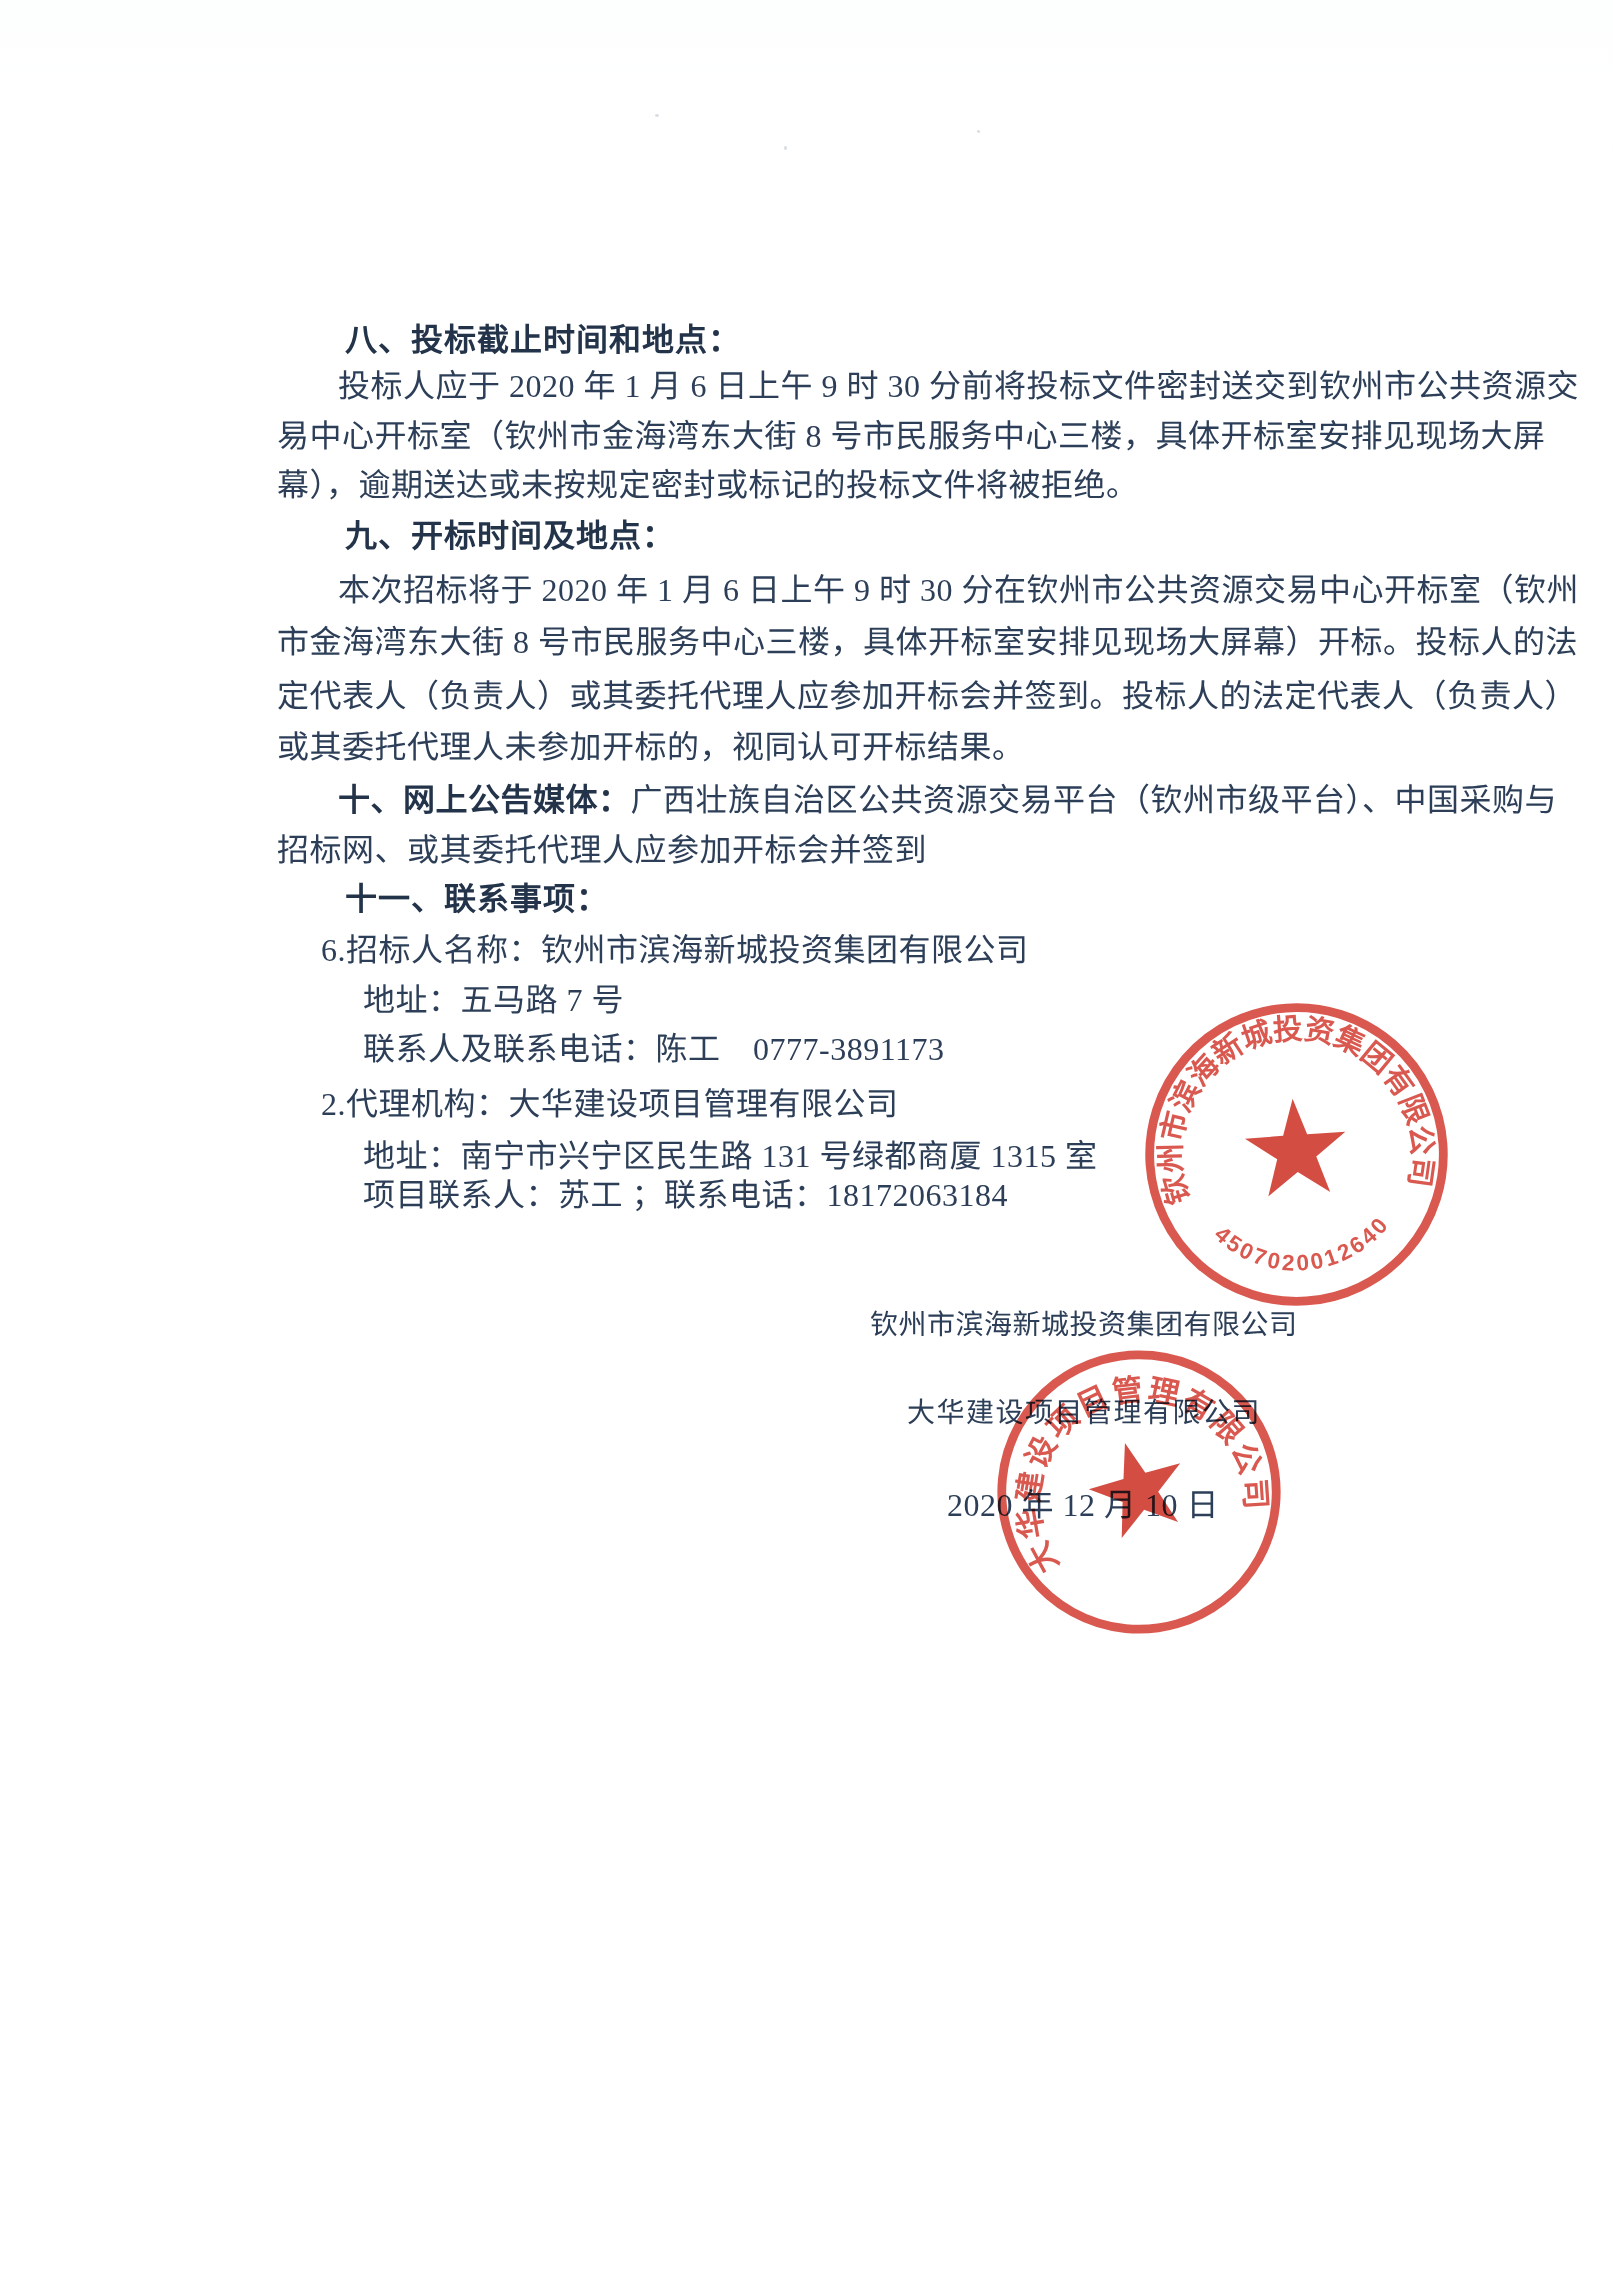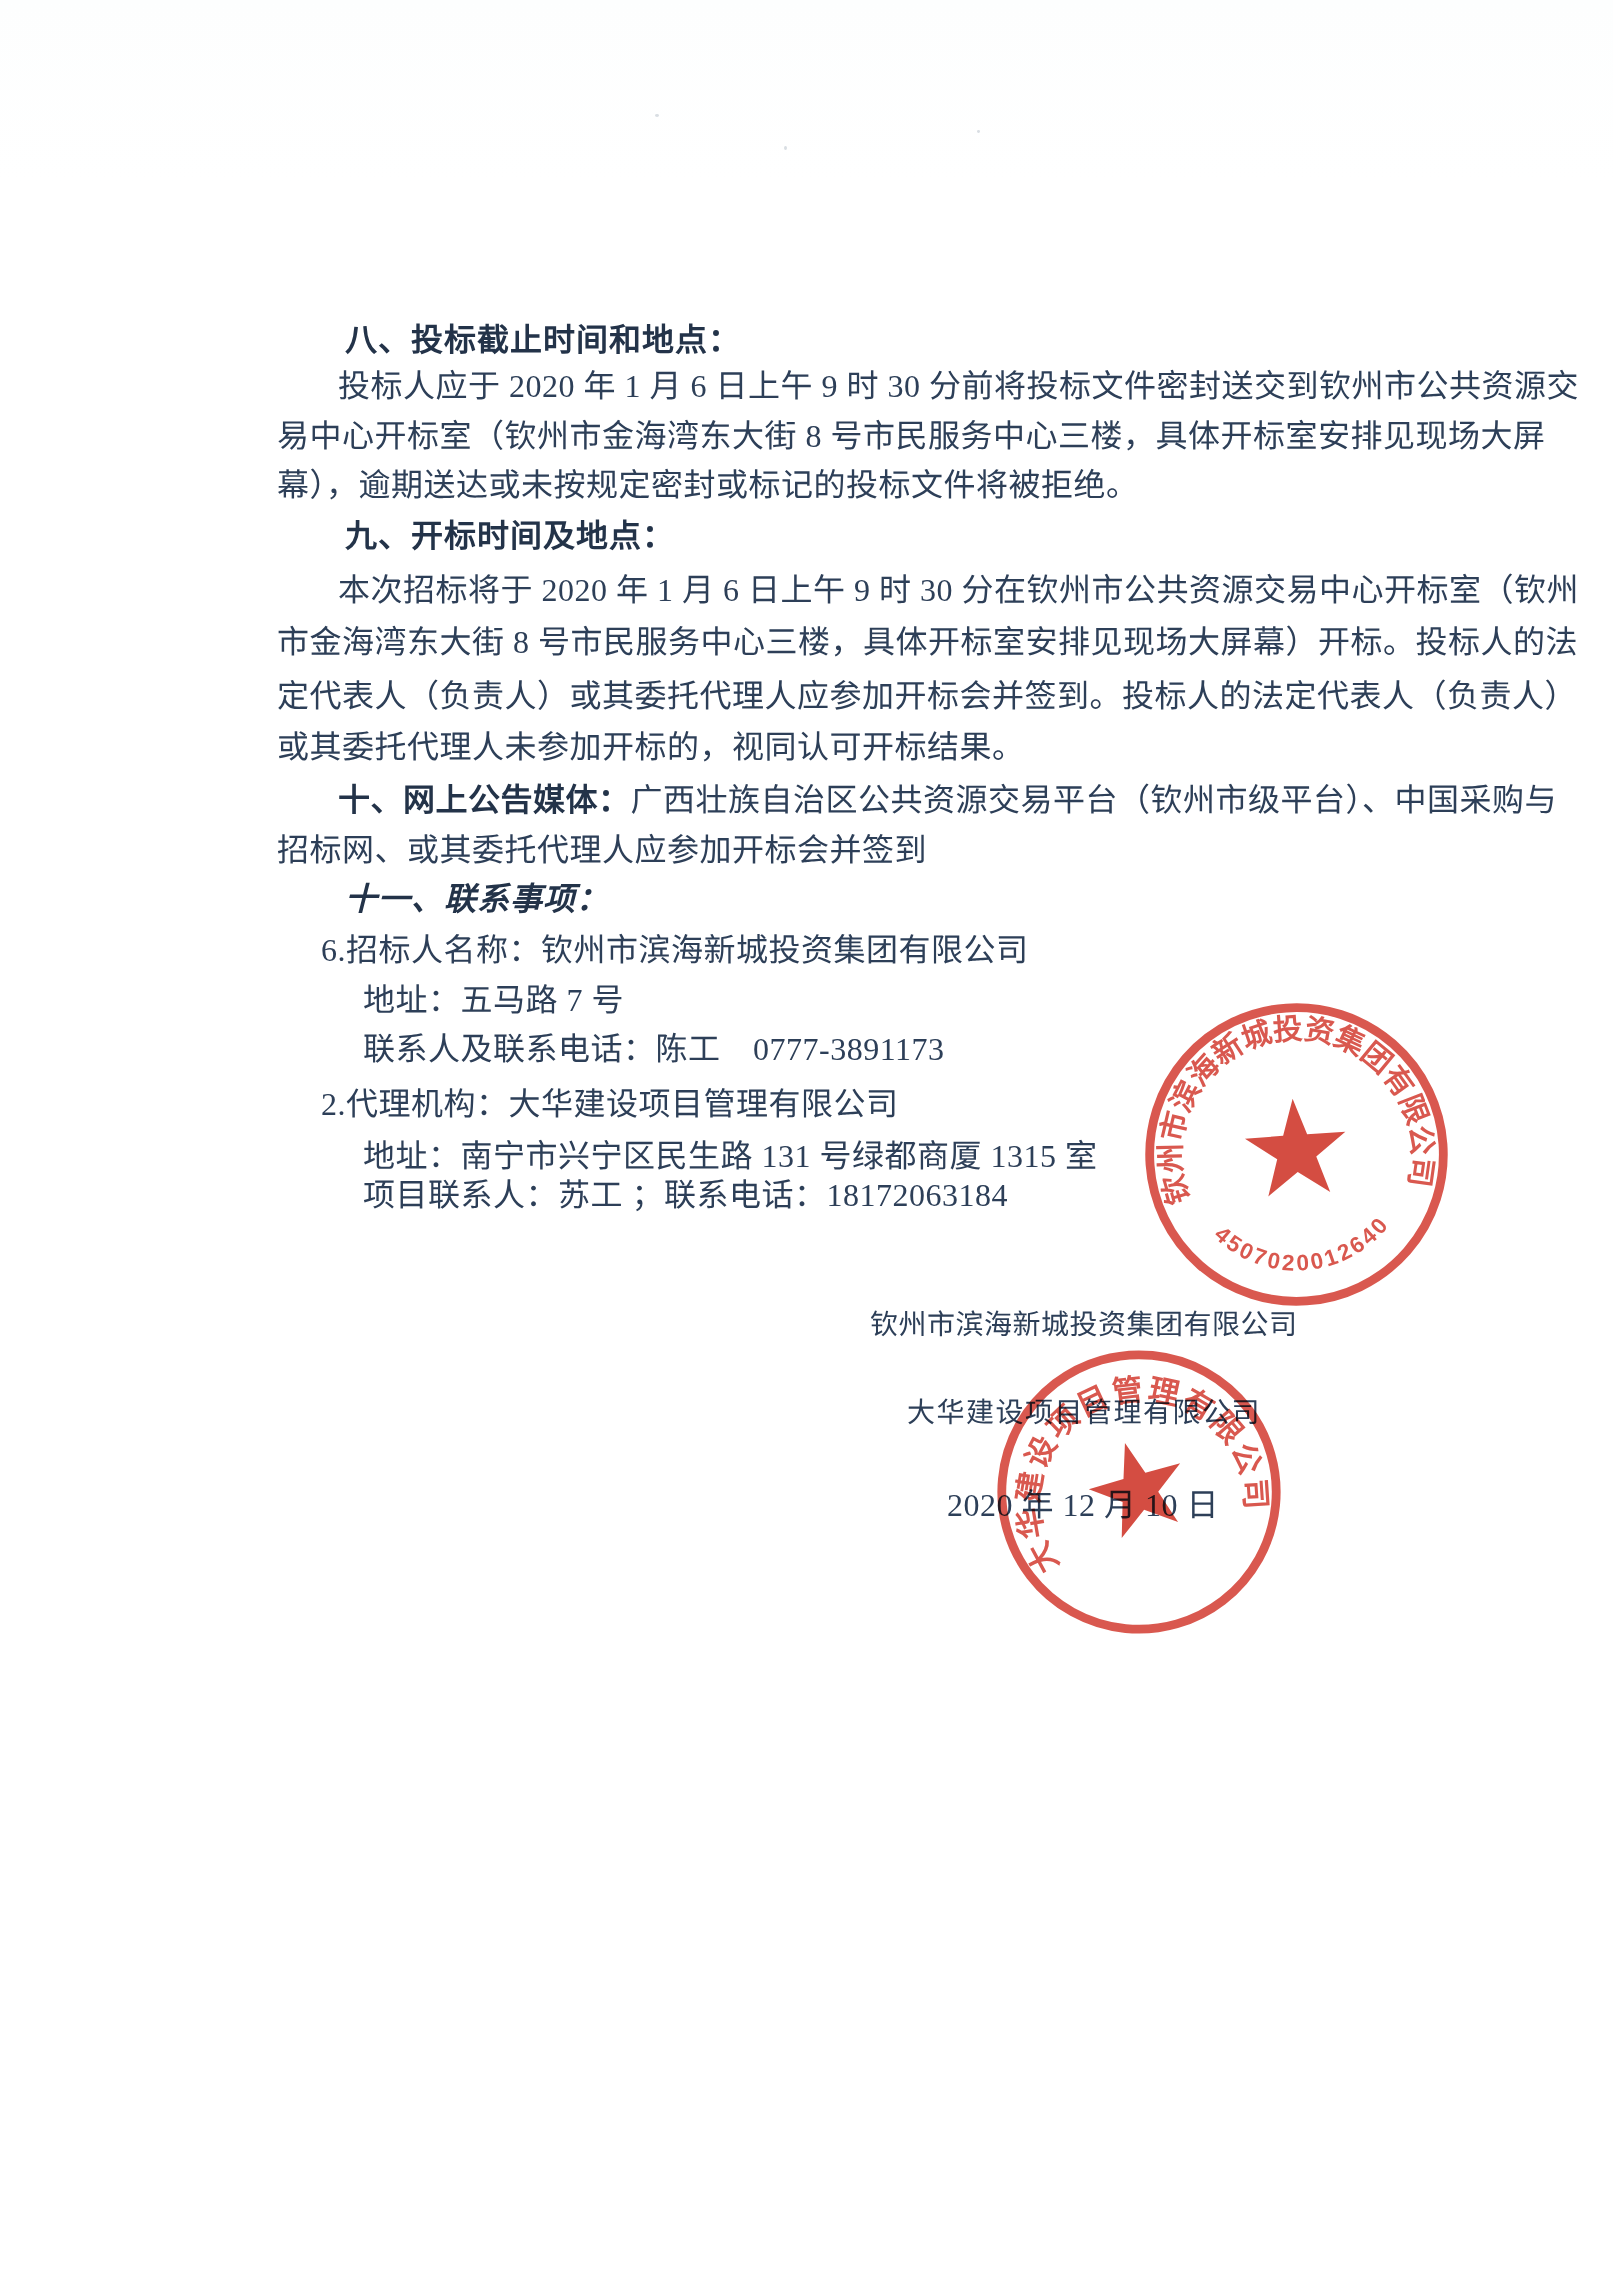--- a/index.html
+++ b/index.html
@@ -58,21 +58,21 @@
   <div class="line" style="left:338px;top:574px;">本次招标将于 2020 年 1 月 6 日上午 9 时 30 分在钦州市公共资源交易中心开标室（钦州</div>
   <div class="line" style="left:277px;top:626px;">市金海湾东大街 8 号市民服务中心三楼，具体开标室安排见现场大屏幕）开标。投标人的法</div>
   <div class="line" style="left:277px;top:680px;text-align:center;">定代表人（负责人）或其委托代理人应参加开标会并签到。投标人的法定代表人（负责人）</div>
   <div class="line" style="left:277px;top:731px;">或其委托代理人未参加开标的，视同认可开标结果。</div>
 
   <div class="line" style="left:338px;top:784px;">
     <span class="inline-label">十、网上公告媒体：</span><span>广西壮族自治区公共资源交易平台（钦州市级平台）、中国采购与</span>
   </div>
   <div class="line" style="left:277px;top:834px;">招标网、或其委托代理人应参加开标会并签到</div>
 
-  <div class="line heading" style="left:345px;top:883px;font-style:italic;">十一、联系事项：</div>
+  <div class="line heading" style="left:345px;top:883px;">十一、联系事项：</div>
   <div class="line" style="left:321px;top:934px;">6.招标人名称：钦州市滨海新城投资集团有限公司</div>
   <div class="line" style="left:363px;top:984px;">地址：五马路 7 号</div>
   <div class="line" style="left:363px;top:1033px;">联系人及联系电话：陈工　0777-3891173</div>
   <div class="line" style="left:321px;top:1088px;">2.代理机构：大华建设项目管理有限公司</div>
   <div class="line" style="left:363px;top:1140px;">地址：南宁市兴宁区民生路 131 号绿都商厦 1315 室</div>
   <div class="line" style="left:363px;top:1179px;">项目联系人：苏工 ；联系电话：18172063184</div>
 
   <div class="line" style="left:870px;top:1308px;font-size:28px;">钦州市滨海新城投资集团有限公司</div>
   <div class="line" style="left:907px;top:1396px;font-size:28px;letter-spacing:1.5px;">大华建设项目管理有限公司</div>
   <div class="line" style="left:947px;top:1489px;">2020 年 12 月 10 日</div>

